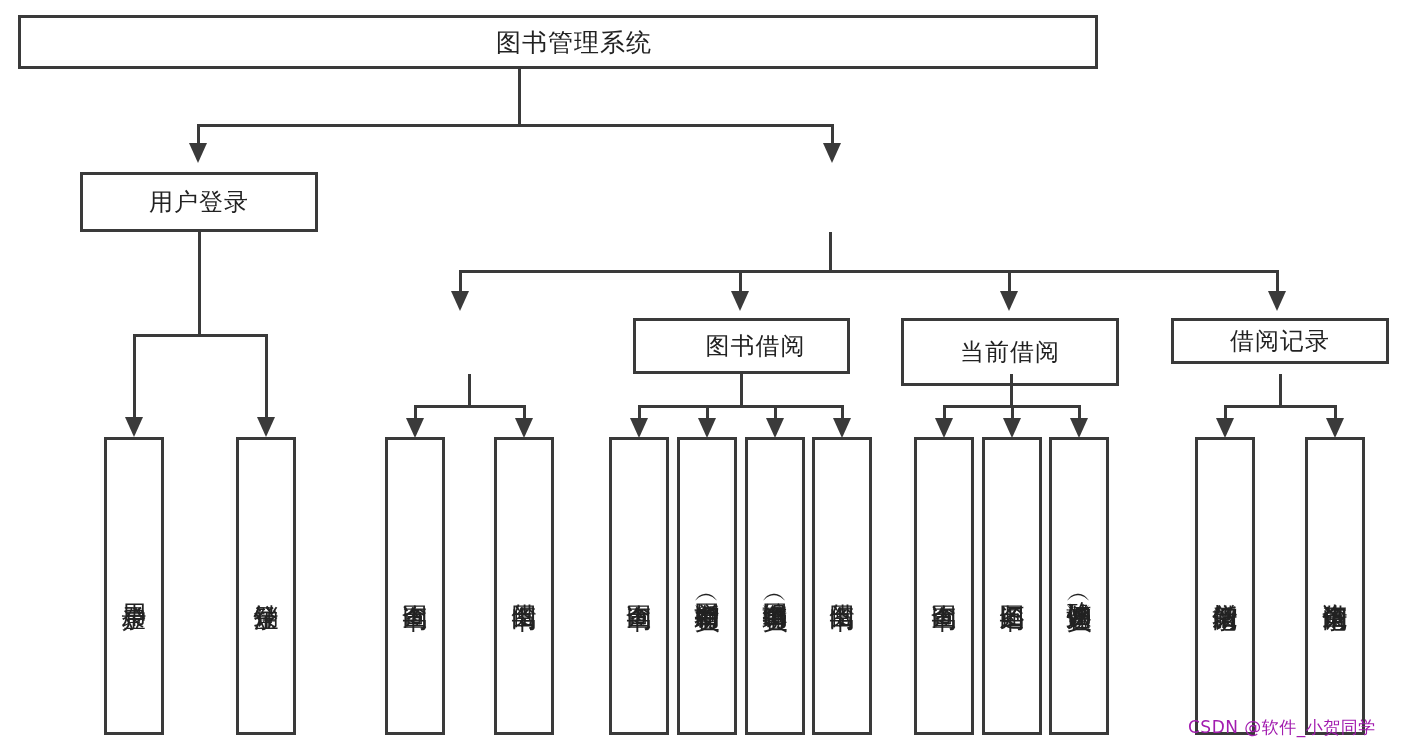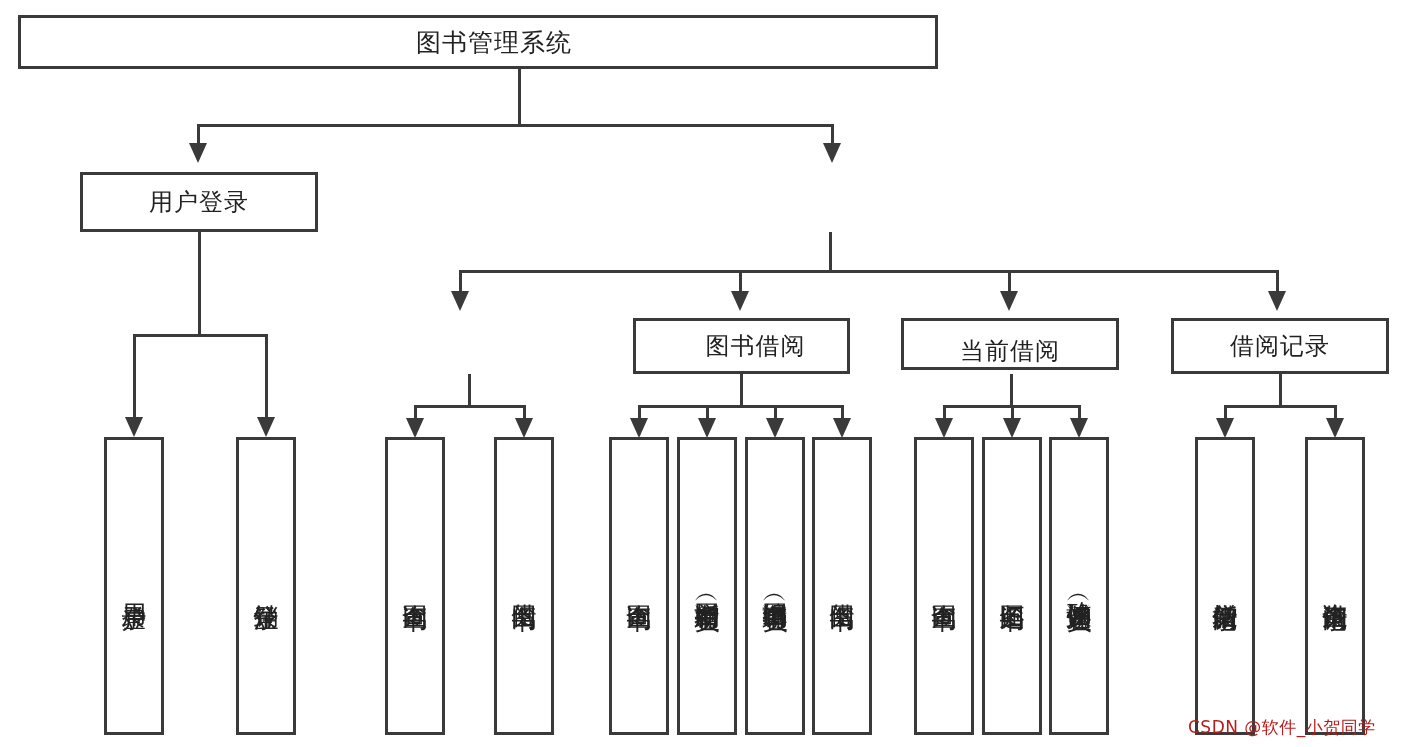--- a/index.html
+++ b/index.html
@@ -53,31 +53,31 @@
     position: absolute;
     width: 0;
     height: 0;
     border-left: 9px solid transparent;
     border-right: 9px solid transparent;
     border-top: 20px solid #3a3a3a;
   }
   #watermark {
     position: absolute;
     font-size: 17px;
-    color: #b91c1c;
+    color: #a21caf;
     white-space: nowrap;
     letter-spacing: 0.5px;
   }
 </style>
 </head>
 <body>
 
 <div id="canvas">
 
-  <div class="node node-h node-root" style="left:18px; top:15px; width:920px; height:54px;padding-left:32px;">
+  <div class="node node-h node-root" style="left:18px; top:15px; width:1080px; height:54px;padding-left:32px;">
     <span>图书管理系统</span>
   </div>
 
   <div class="edge edge-v" style="left:518px; top:69px; width:3px; height:55px;"></div>
 
   <div class="edge edge-h" style="left:197px; top:124px; width:637px; height:3px;"></div>
 
   <div class="edge edge-v" style="left:197px; top:124px; width:3px; height:20px;"></div>
   <div class="arrow" style="left:189px; top:143px;"></div>
   <div class="edge edge-v" style="left:831px; top:124px; width:3px; height:20px;"></div>
@@ -101,24 +101,24 @@
   <div class="edge edge-v" style="left:739px; top:270px; width:3px; height:22px;"></div>
   <div class="arrow" style="left:731px; top:291px;"></div>
   <div class="edge edge-v" style="left:1008px; top:270px; width:3px; height:22px;"></div>
   <div class="arrow" style="left:1000px; top:291px;"></div>
   <div class="edge edge-v" style="left:1276px; top:270px; width:3px; height:22px;"></div>
   <div class="arrow" style="left:1268px; top:291px;"></div>
 
   <div class="node node-h" style="left:633px; top:318px; width:217px; height:56px;padding-left:28px;">
     <span>图书借阅</span>
   </div>
-  <div class="node node-h" style="left:901px; top:318px; width:218px; height:52px;align-items:flex-end;">
+  <div class="node node-h" style="left:901px; top:318px; width:218px; height:68px;">
     <span>当前借阅</span>
   </div>
-  <div class="node node-h" style="left:1171px; top:318px; width:218px; height:56px;">
+  <div class="node node-h" style="left:1171px; top:318px; width:218px; height:46px;">
     <span>借阅记录</span>
   </div>
 
   <div class="edge edge-v" style="left:468px; top:374px; width:3px; height:31px;"></div>
   <div class="edge edge-h" style="left:414px; top:405px; width:112px; height:3px;"></div>
   <div class="edge edge-v" style="left:414px; top:405px; width:3px; height:14px;"></div>
   <div class="arrow" style="left:406px; top:418px;"></div>
   <div class="edge edge-v" style="left:523px; top:405px; width:3px; height:14px;"></div>
   <div class="arrow" style="left:515px; top:418px;"></div>
 

